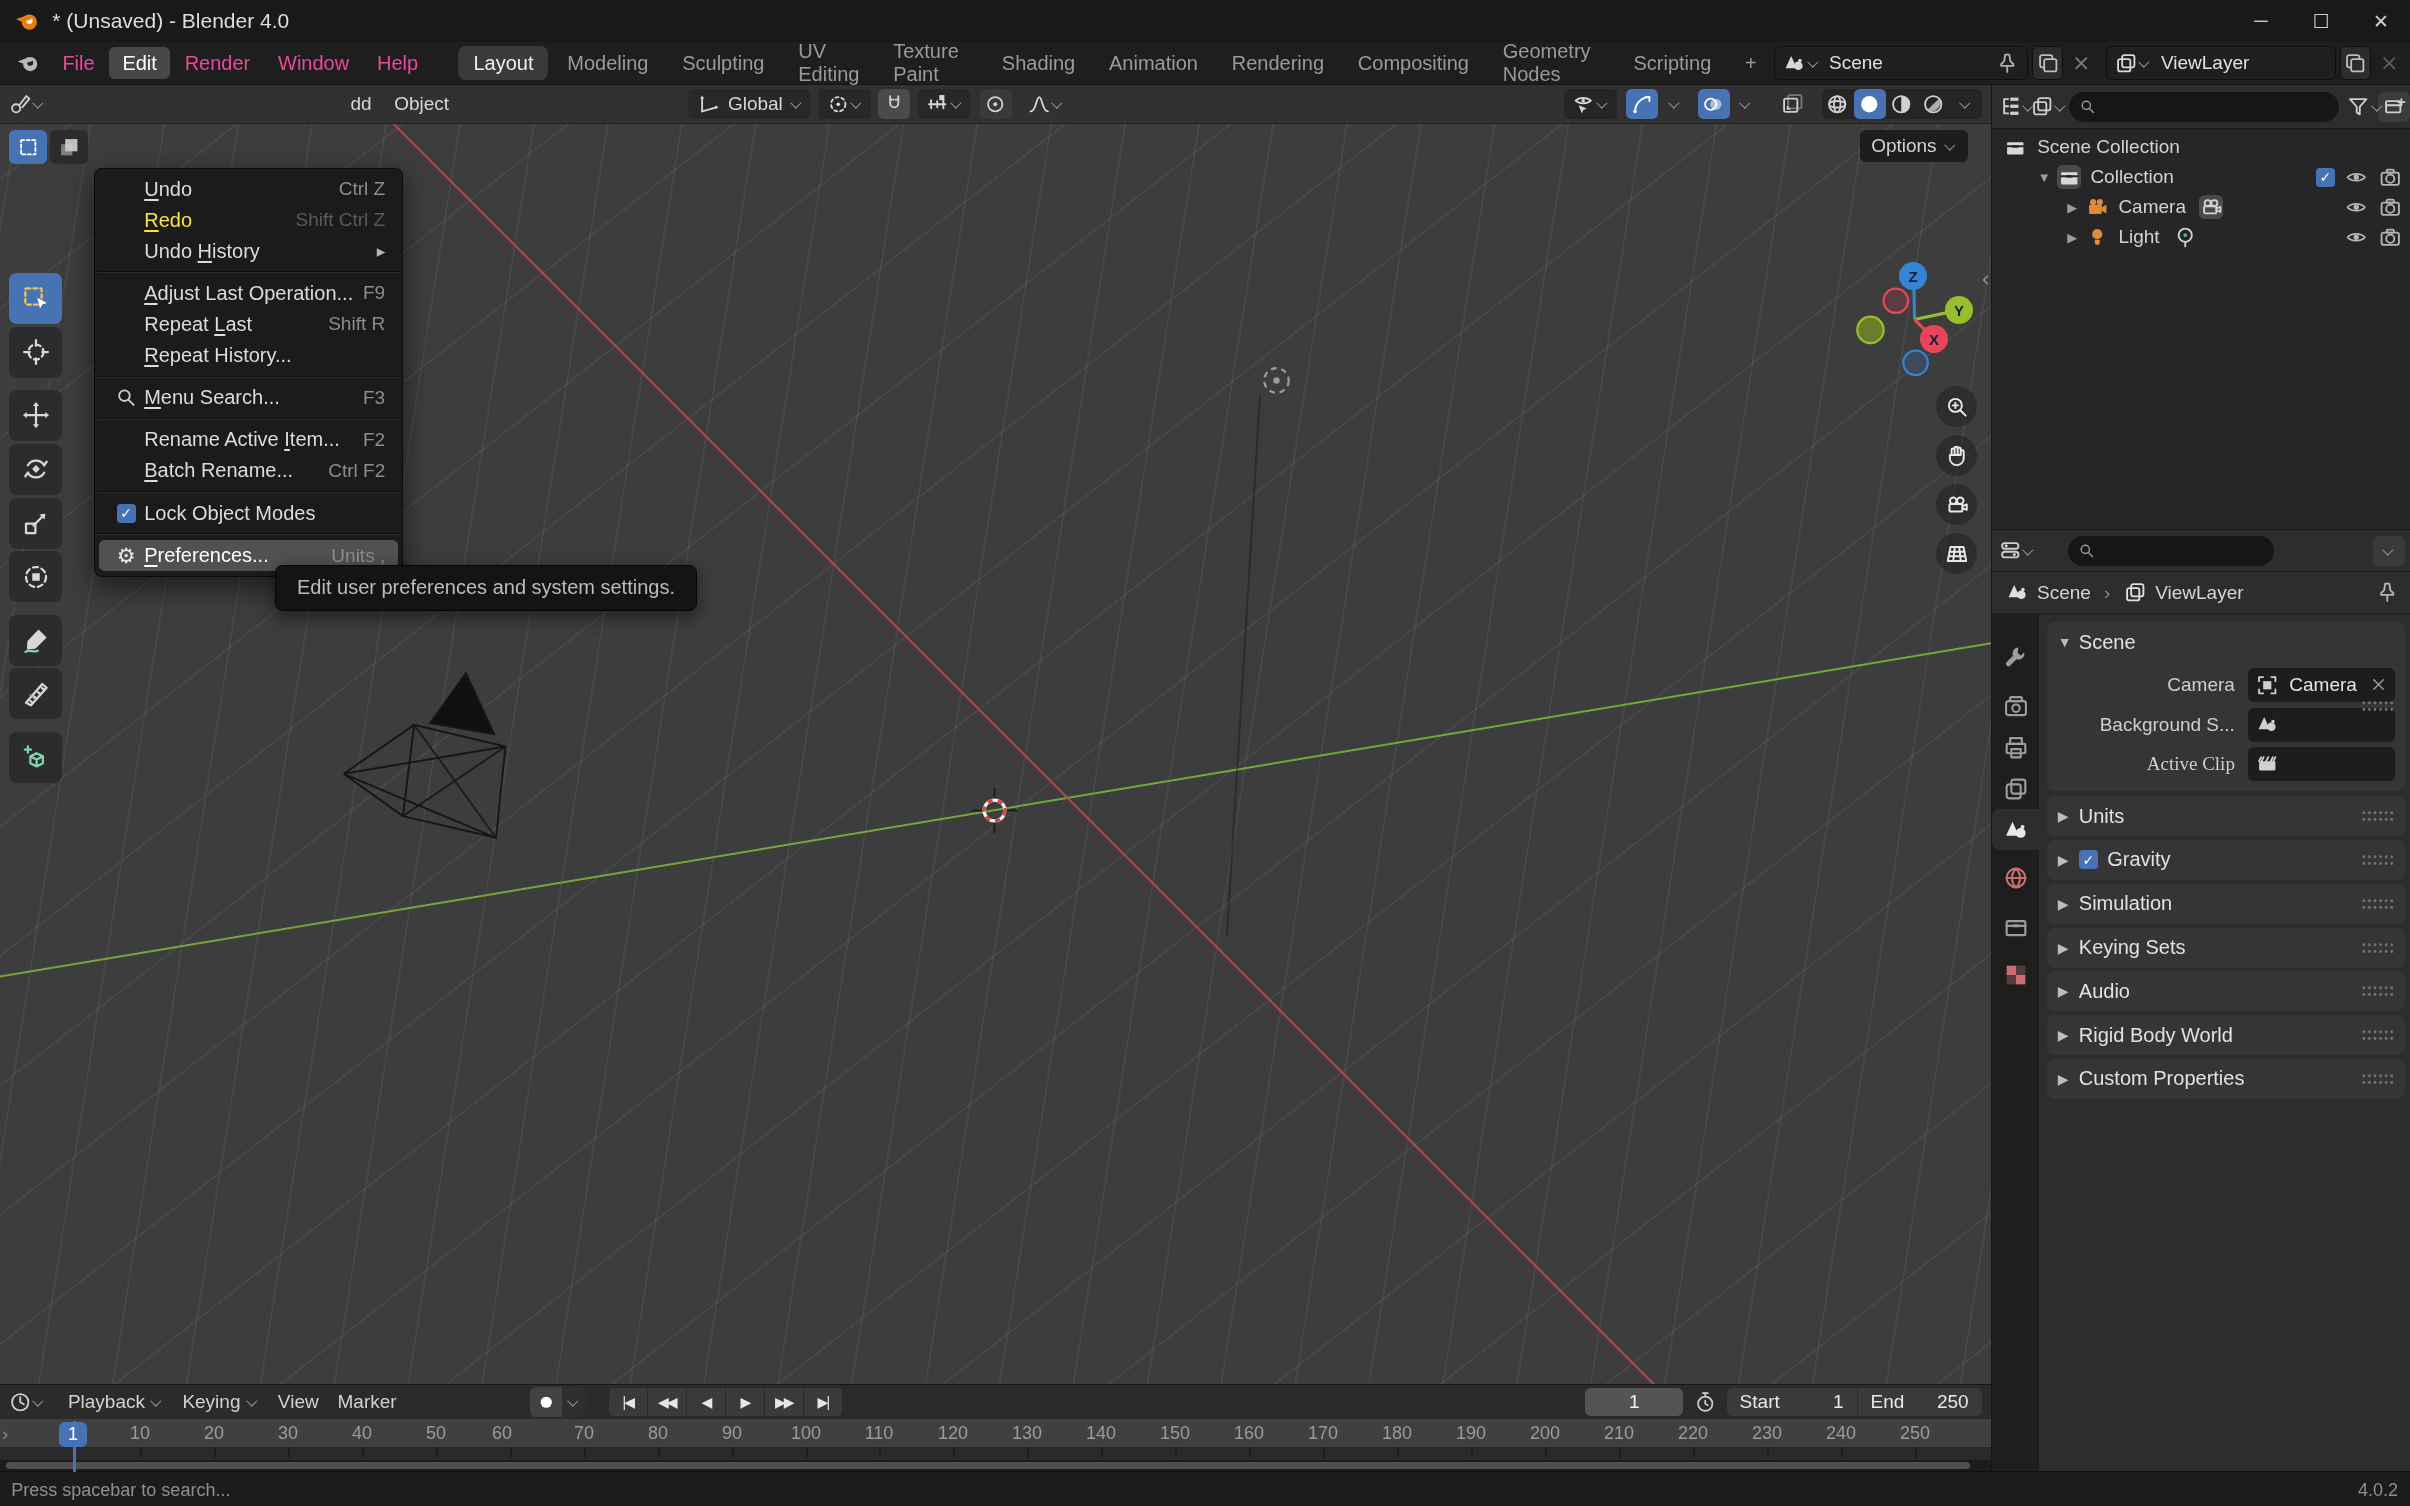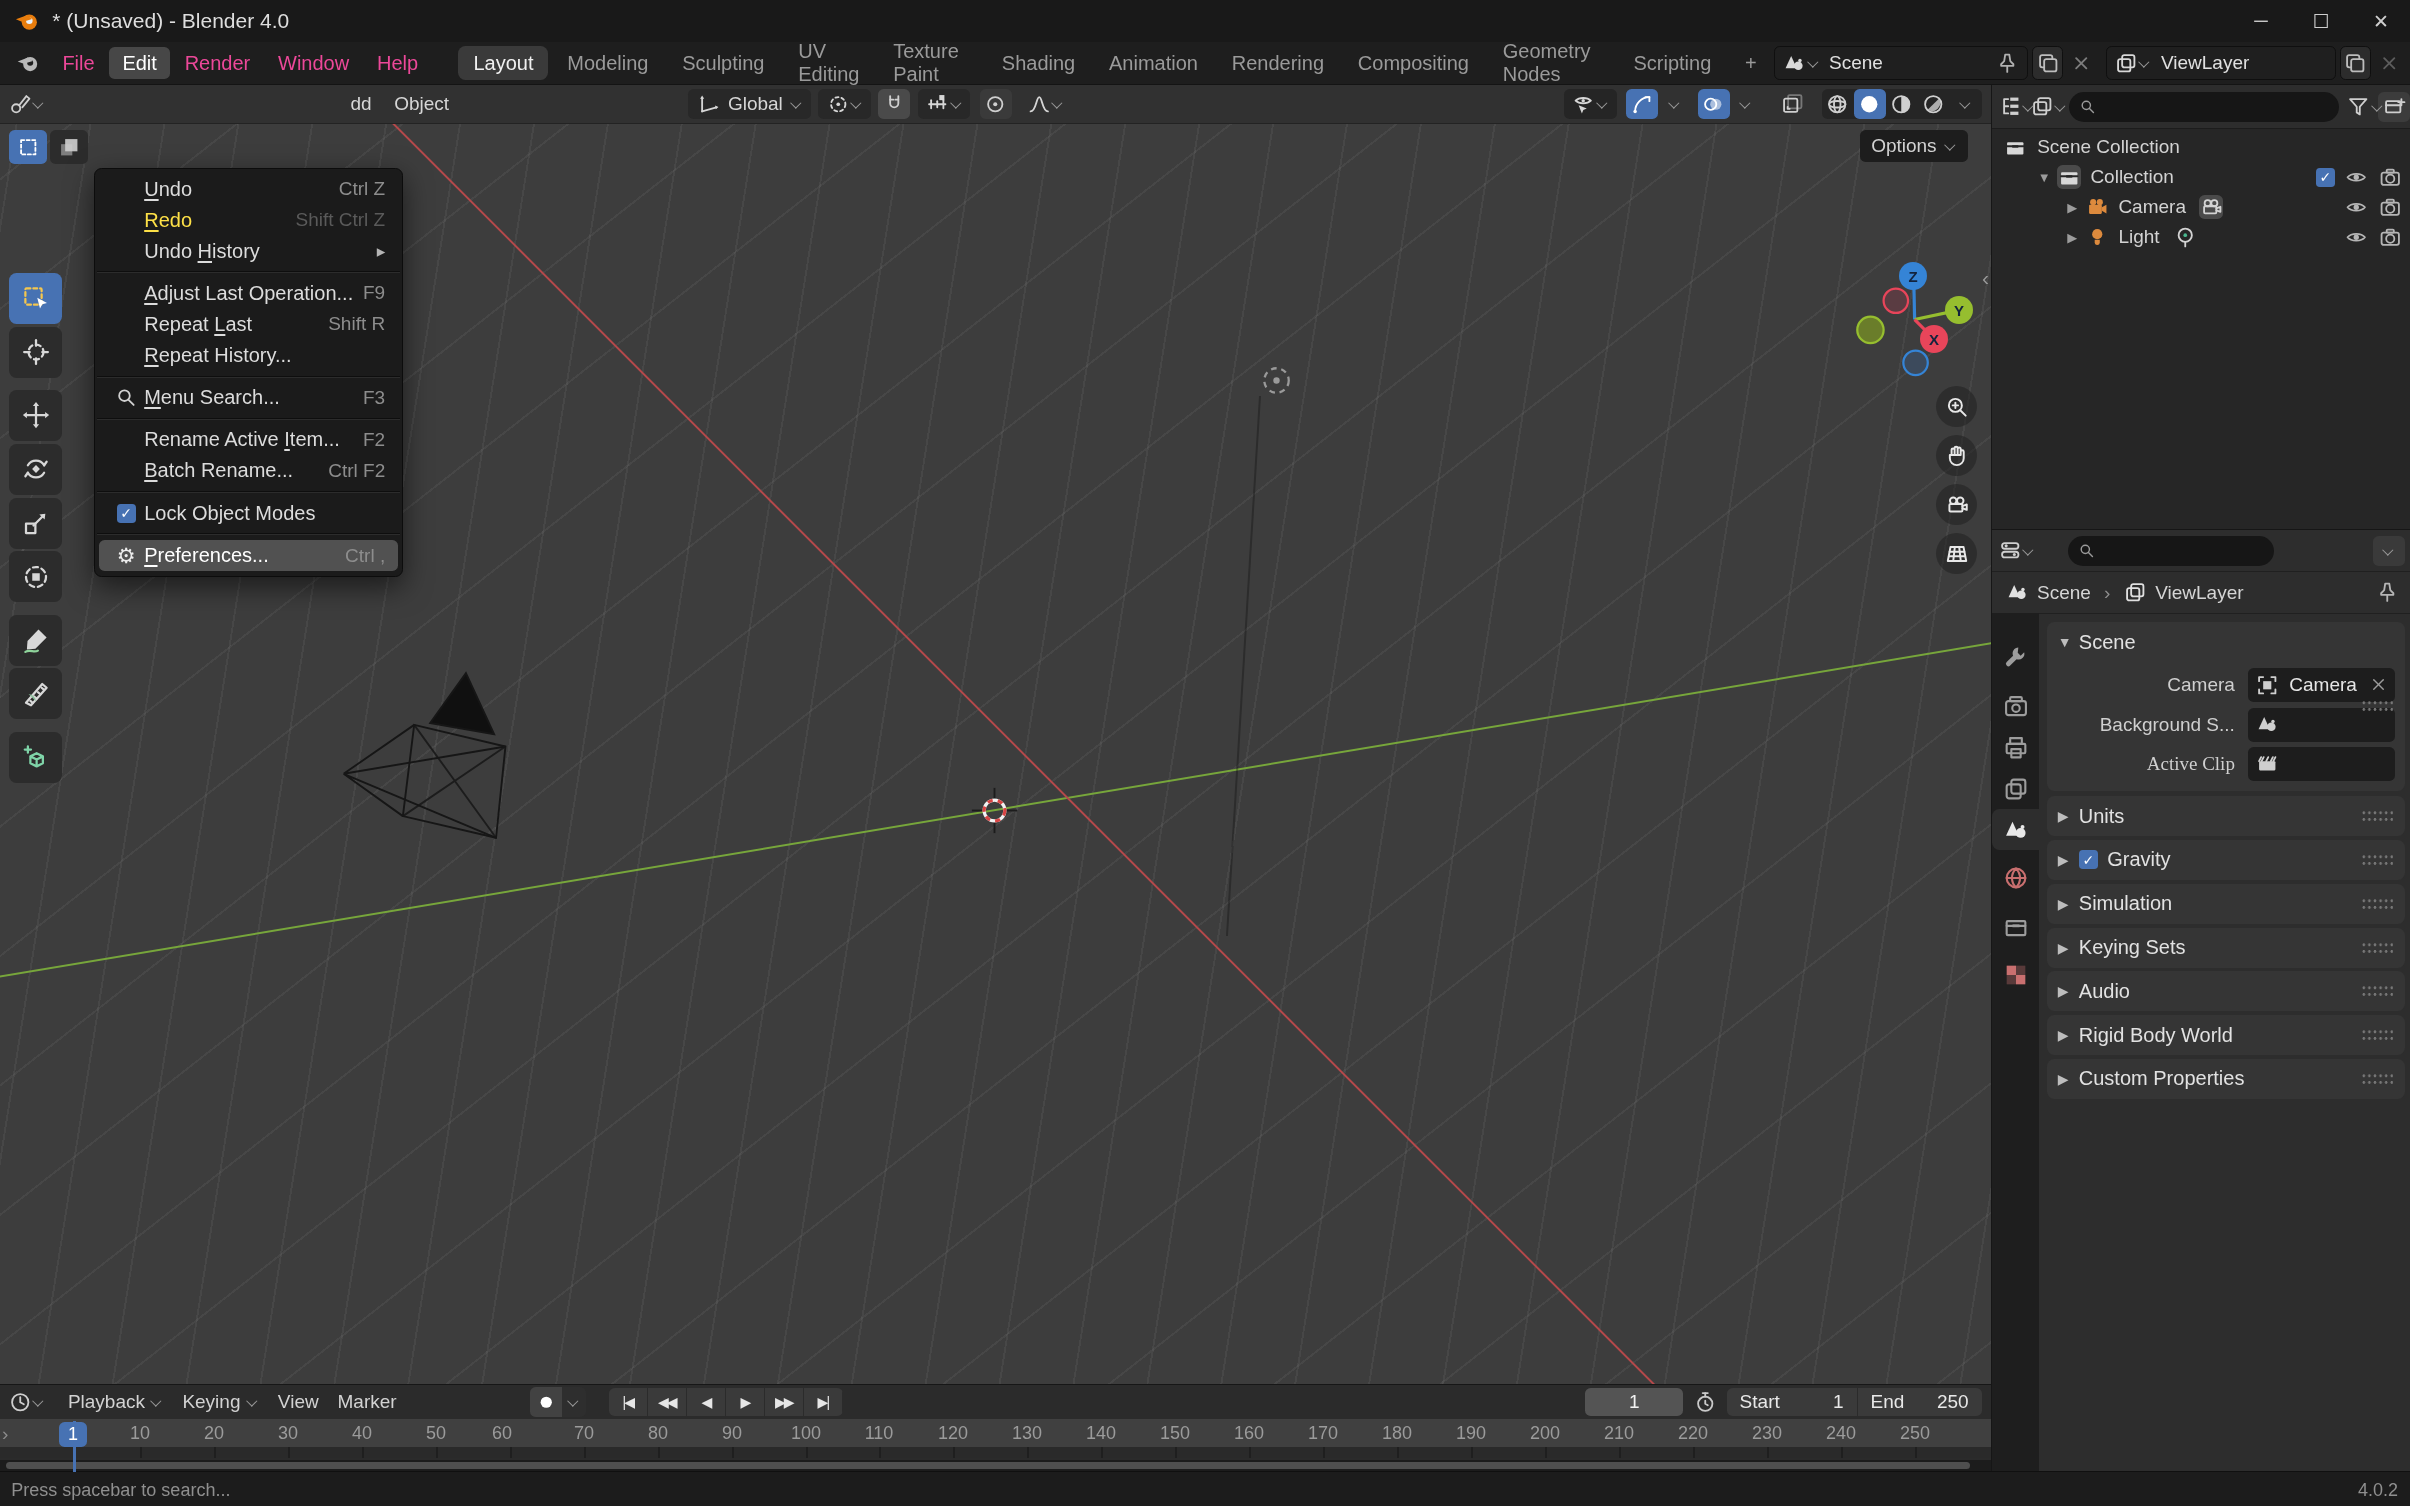--- a/index.html
+++ b/index.html
@@ -607,24 +607,25 @@
       <div class="emi">
         <span class="gut">
           <span class="cbx">✓</span>
         </span>
         <span class="lbl">Lock Object Modes</span>
       </div>
       <div class="emsep"></div>
       <div class="emi hl">
         <span class="gut" style="font-size:21px;color:#ececec;">⚙</span>
         <span class="lbl"><u>P</u>references...</span>
-        <span class="sc">Ctrl ,</span>
-      </div>
-    </div>
-
+        <span class="sc">Units ,</span>
+      </div>
+    </div>
+
+  <div id="tooltip">Edit user preferences and system settings.</div>
 </div>
 
 <div id="timeline" class="abs">
   <div id="tl-header">
     <span class="hdr-ic" style="margin-left:7.5px;">
       <span class="ic">
           <svg viewBox="0 0 24 24">
             <circle cx="12" cy="12" r="8"></circle>
             <path d="M12 7 v5 l3.5 2"></path>
           </svg>

